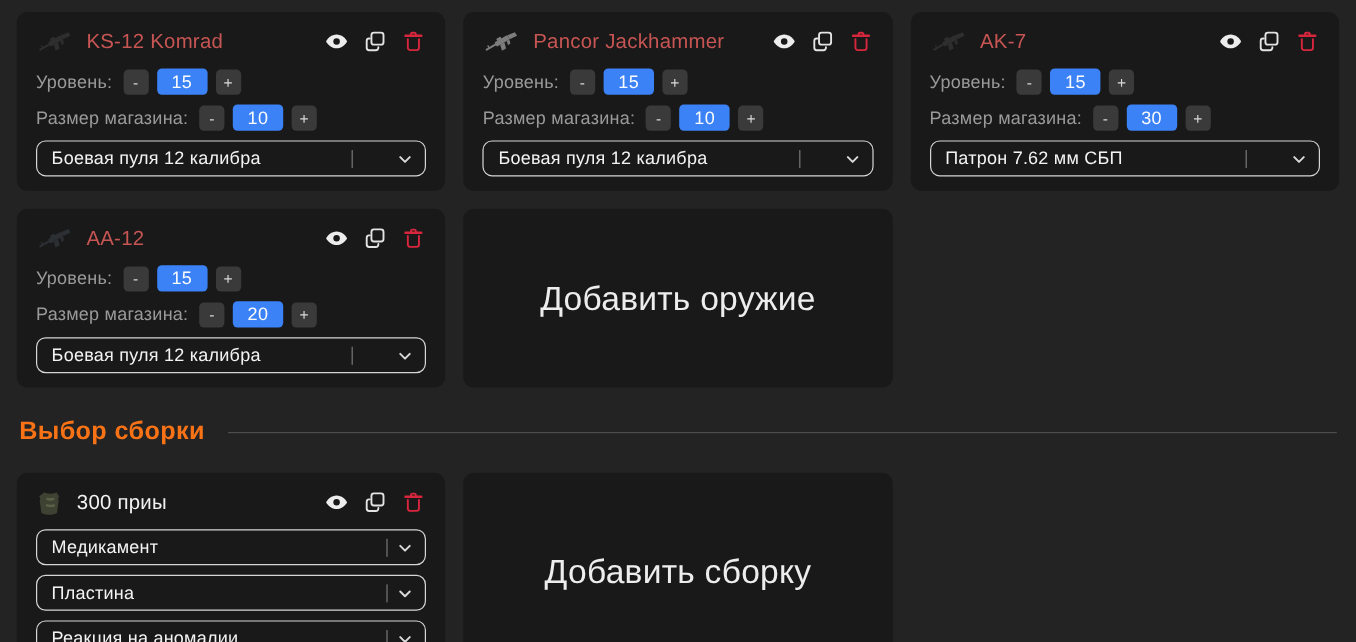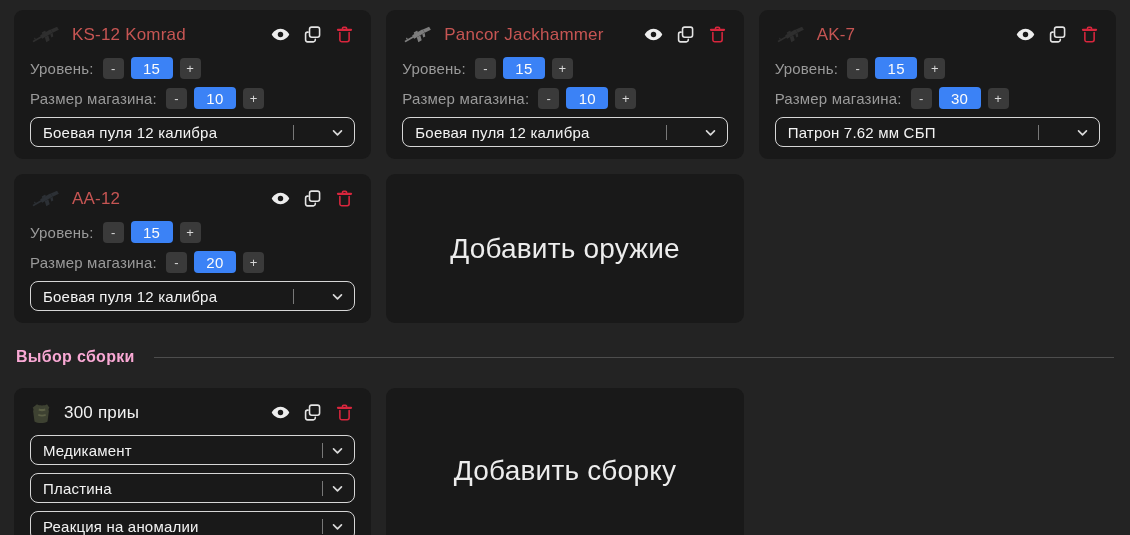--- a/index.html
+++ b/index.html
@@ -58,21 +58,21 @@
   .chev svg { width:19px; height:19px; display:block; }
   .select.mt { margin-top:2px;gap:29px; }
 
   .add-card {
     background:#191919; border-radius:9px;
     display:flex; align-items:center; justify-content:center;
     color:#ededed; font-size:28px; letter-spacing:.2px; cursor:pointer;
   }
 
   .section-head { display:flex; align-items:center; margin:25px 2px 22px 2px; gap:19px; }
-  .section-head h2 { margin:0; font-size:16px; color:#f9a8d4; font-weight:700; letter-spacing:.3px; }
+  .section-head h2 { margin:0; font-size:21px; color:#f97316; font-weight:700; letter-spacing:.3px; }
   .section-head .line { flex:1; height:1px; background:#4d4d4d; }
 
   .armor-icon { display:flex; margin-right:10px; }
   .armor-icon svg { width:24px; height:24px; display:block; }
 
   .defs { position:absolute; width:0; height:0; overflow:hidden; }
 </style>
 </head>
 <body>
 

